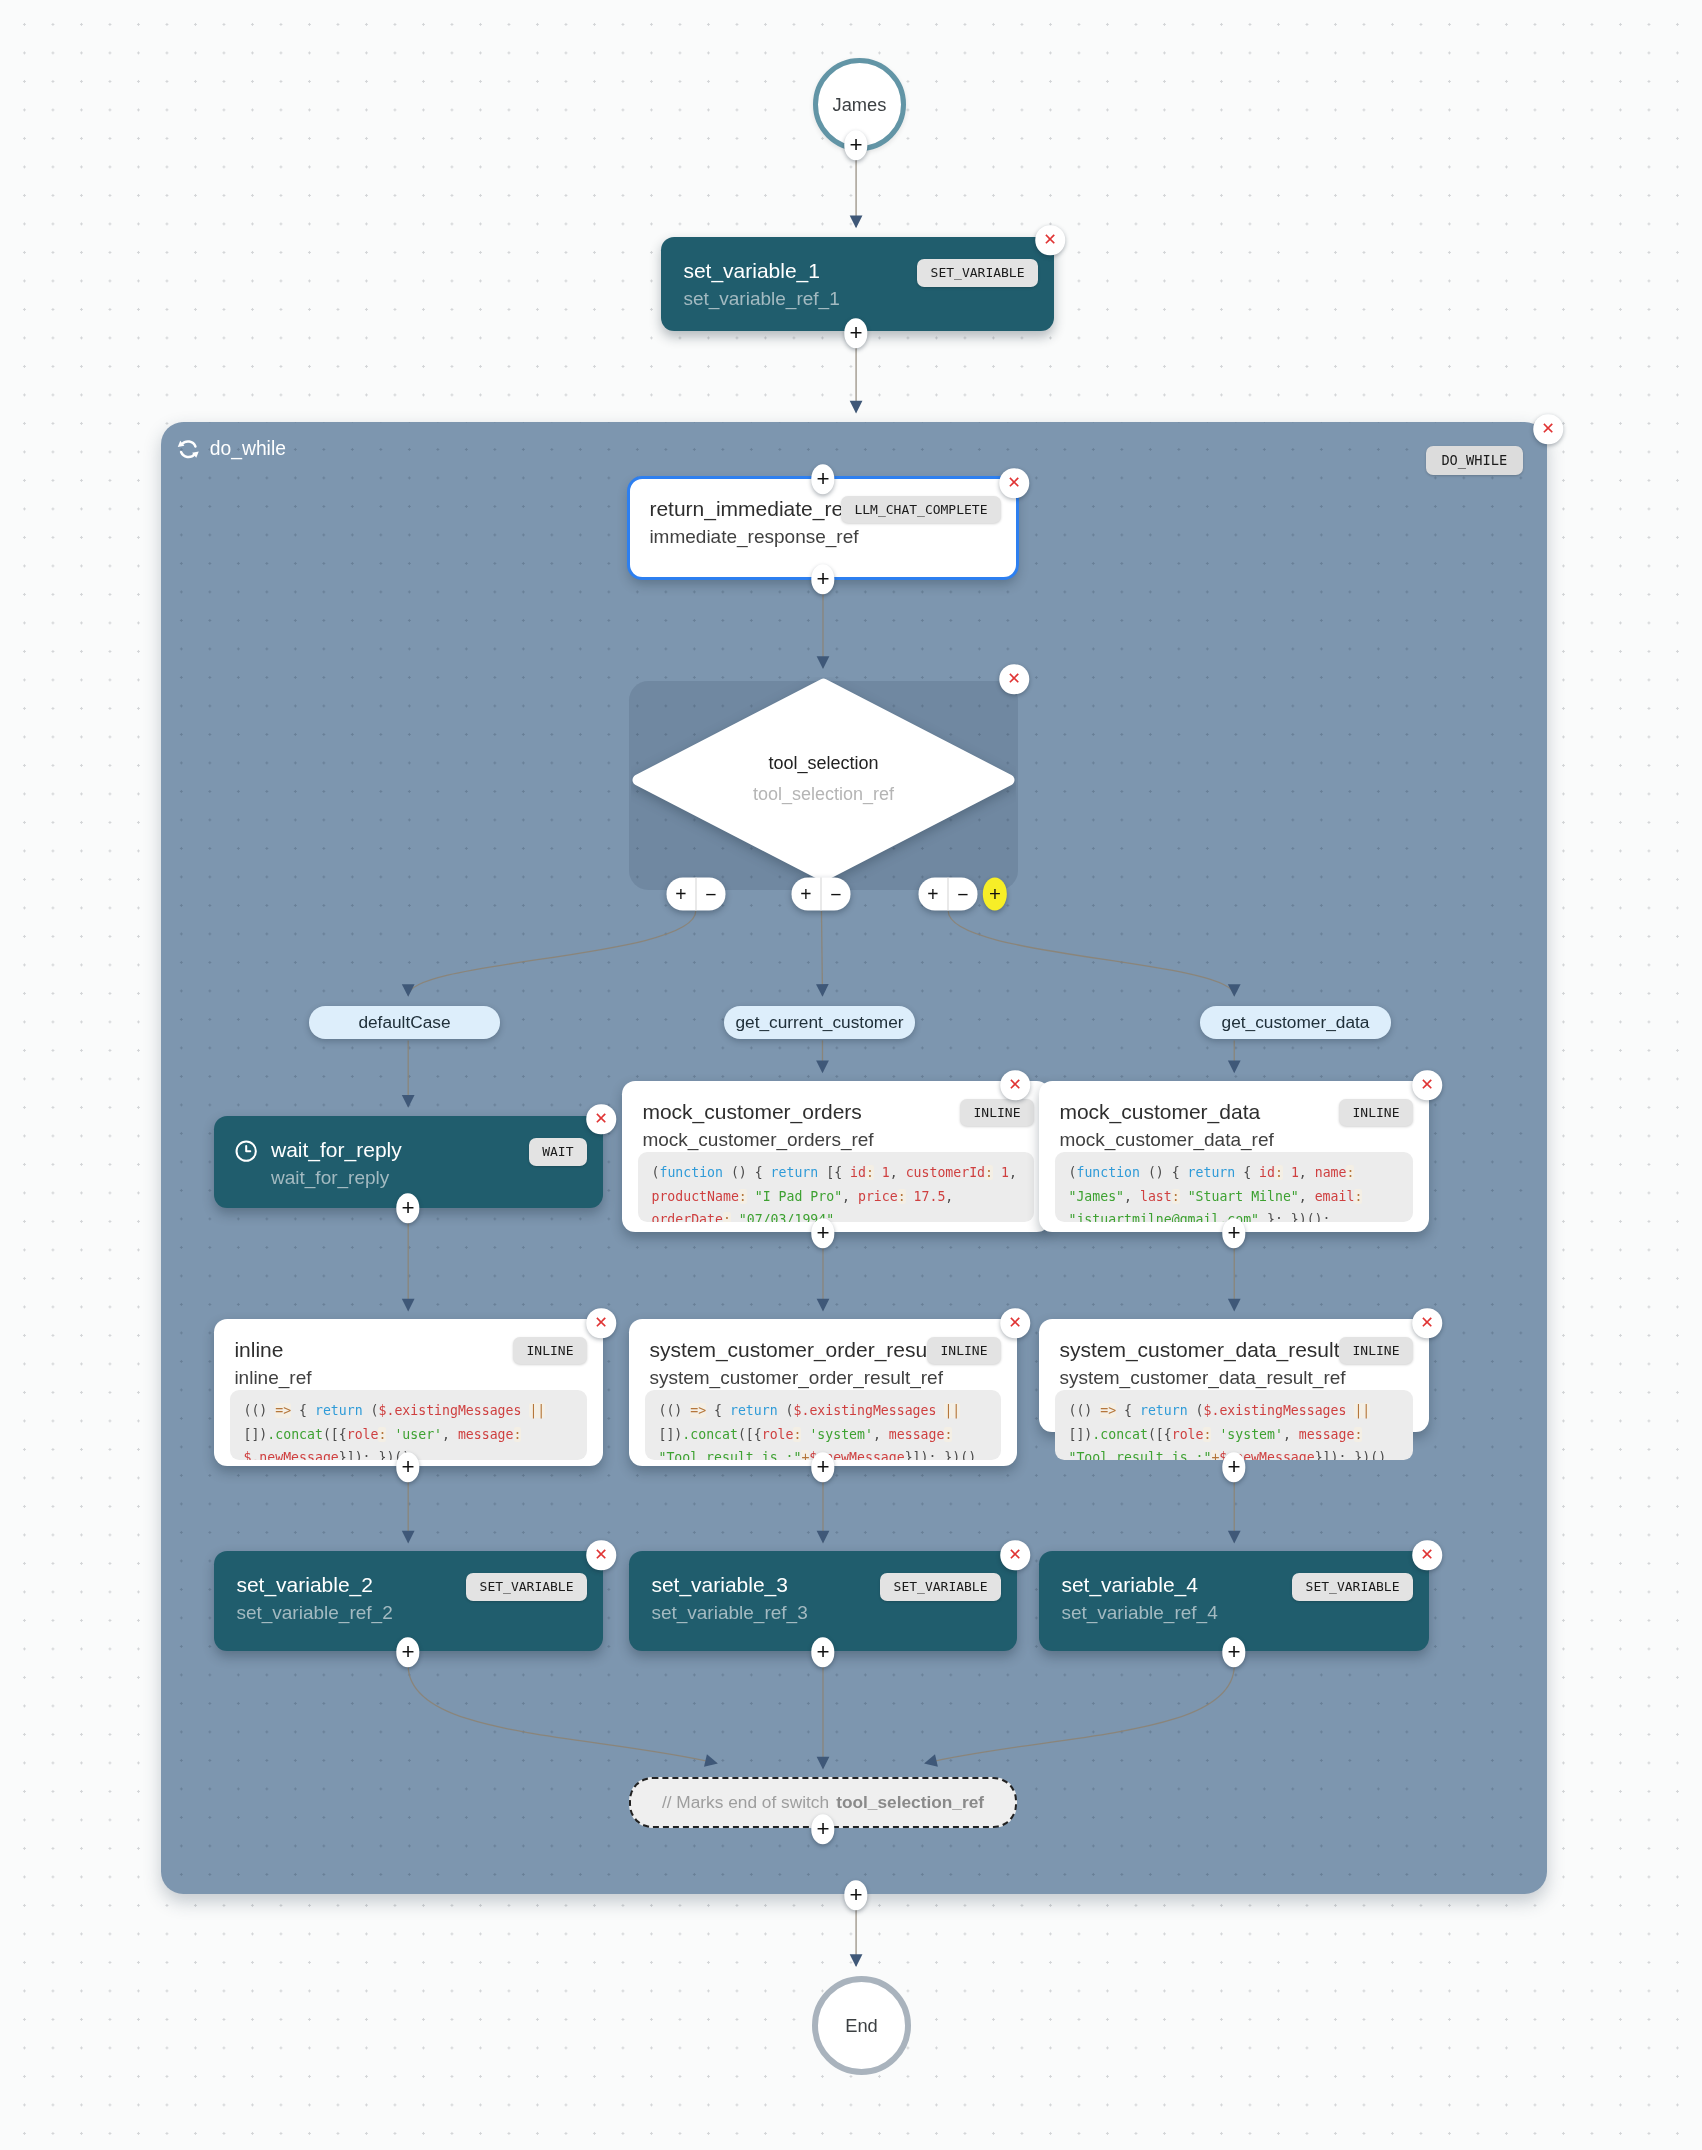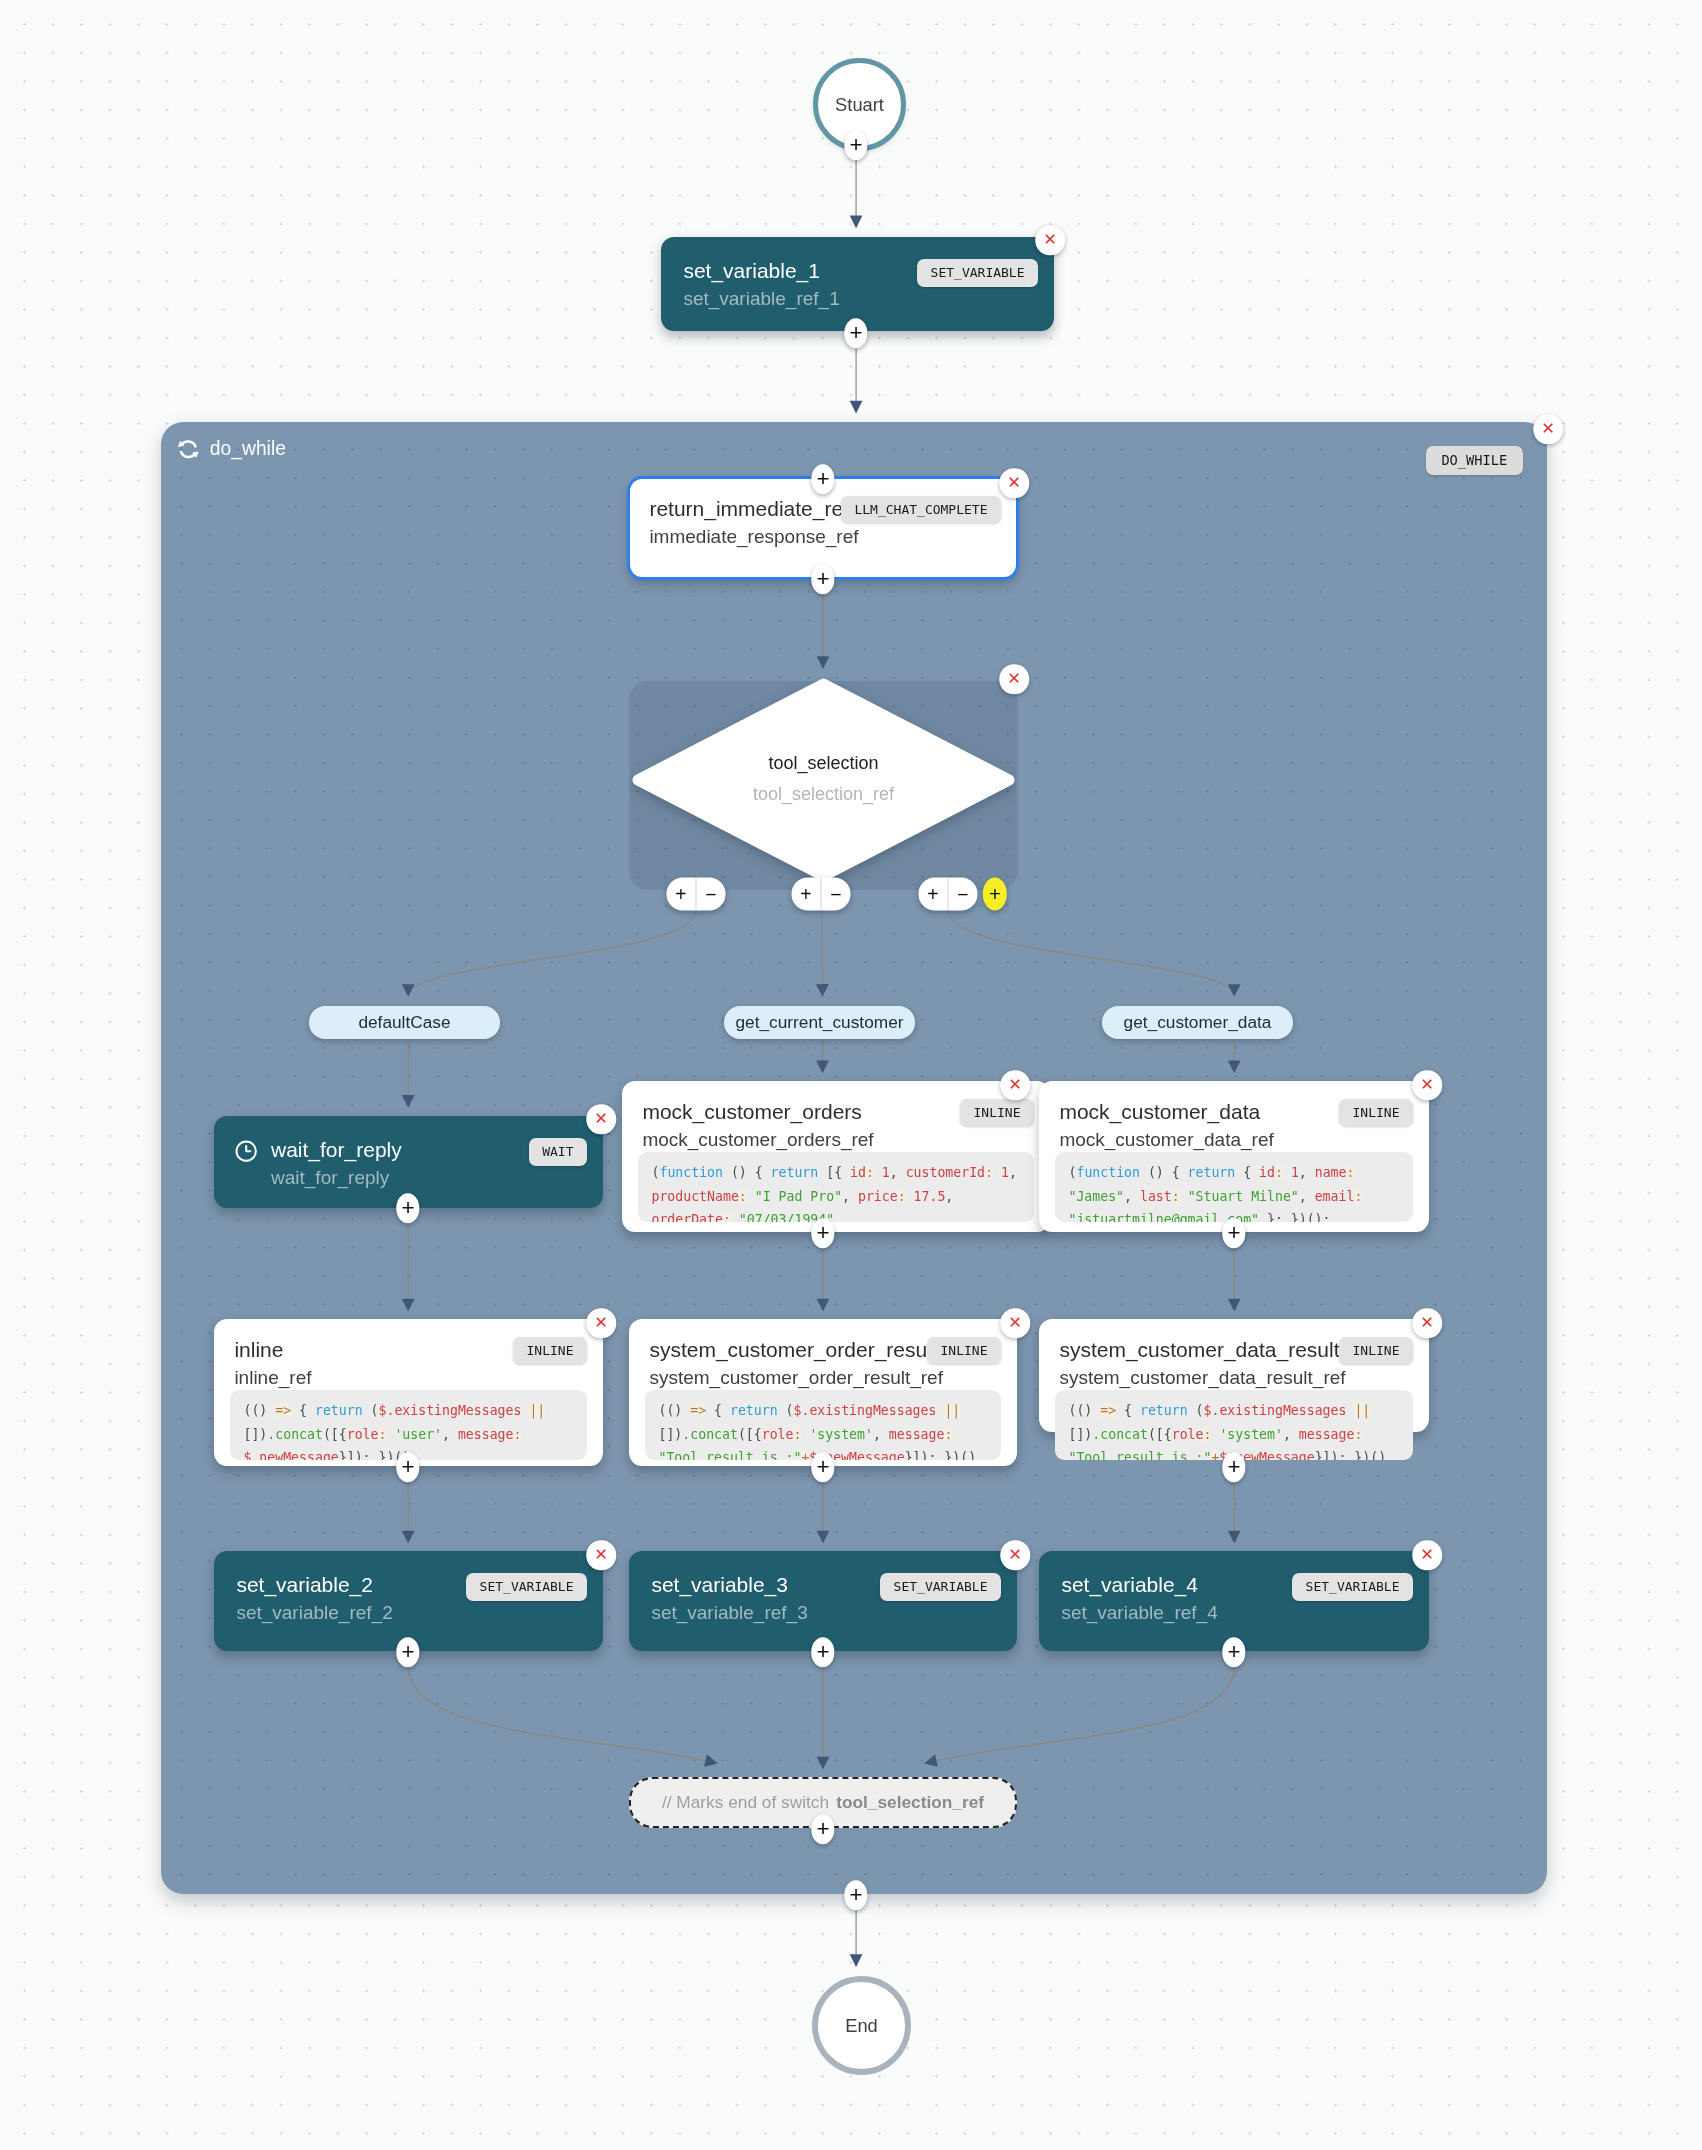--- a/index.html
+++ b/index.html
@@ -120,21 +120,21 @@
       <path d="M1617,2908 L1617,3030" marker-end="url(#arw)"></path>
       <path d="M2425,2908 L2425,3030" marker-end="url(#arw)"></path>
       <path d="M802,3272 C802,3414 1160,3406 1408,3464" marker-end="url(#arw)"></path>
       <path d="M1617,3272 L1617,3474" marker-end="url(#arw)"></path>
       <path d="M2425,3272 C2425,3414 2066,3406 1818,3464" marker-end="url(#arw)"></path>
       <path d="M1682,3750 L1682,3862" marker-end="url(#arw)"></path>
     </g>
   </svg>
 
   <div id="start-node" class="terminal">
-    <span>Stuart</span>
+    <span>James</span>
   </div>
 
   <div class="node teal" style="left:661px;top:237px;width:393px;height:94px;">
     <span class="title">set_variable_1</span>
     <span class="subtitle">set_variable_ref_1</span>
     <span class="badge">SET_VARIABLE</span>
   </div>
 
   <div class="node white selected" style="left:629px;top:478px;width:388px;height:100px;">
     <span class="title">return_immediate_response</span>
@@ -149,21 +149,21 @@
     <div class="diamond-title">tool_selection</div>
     <div class="diamond-sub">tool_selection_ref</div>
   </div>
 
   <div class="branch-pill" style="left:309px;top:1006px;width:191px;">
     <span>defaultCase</span>
   </div>
   <div class="branch-pill" style="left:724px;top:1006px;width:191px;">
     <span>get_current_customer</span>
   </div>
-  <div class="branch-pill" style="left:1102px;top:1006px;width:191px;">
+  <div class="branch-pill" style="left:1200px;top:1006px;width:191px;">
     <span>get_customer_data</span>
   </div>
 
   <div class="node teal" style="left:214px;top:1116px;width:389px;height:92px;">
     <span style="position:absolute;left:20.4px;top:23.4px;">
       <svg class="icon-svg" width="24.4" height="24.4" viewBox="0 0 48 48">
         <circle cx="24" cy="24" r="19" fill="none" stroke="#fff" stroke-width="4"></circle>
         <path d="M24 14 L24 24 L32 24" fill="none" stroke="#fff" stroke-width="4" stroke-linecap="round" stroke-linejoin="round"></path>
       </svg>
     </span>

